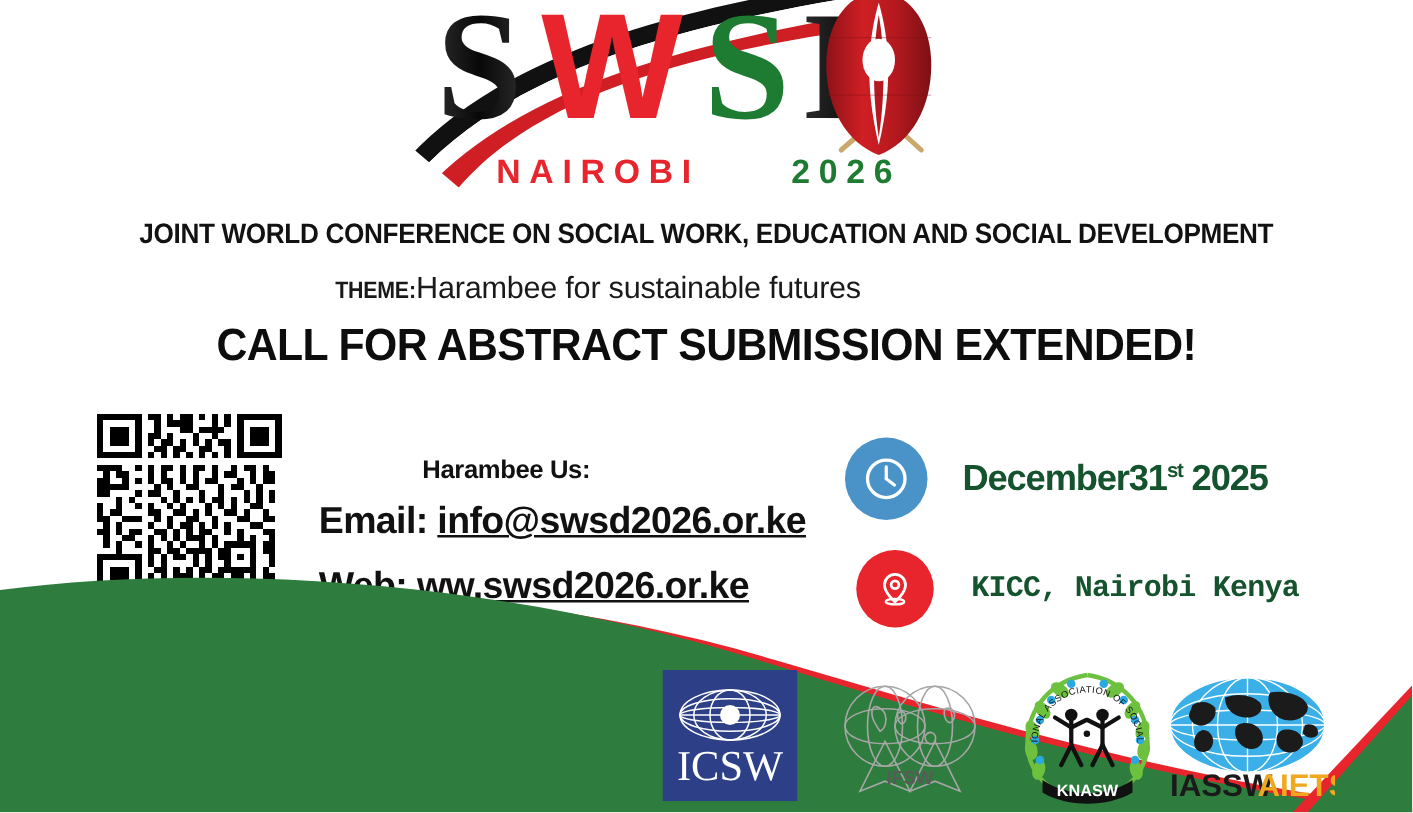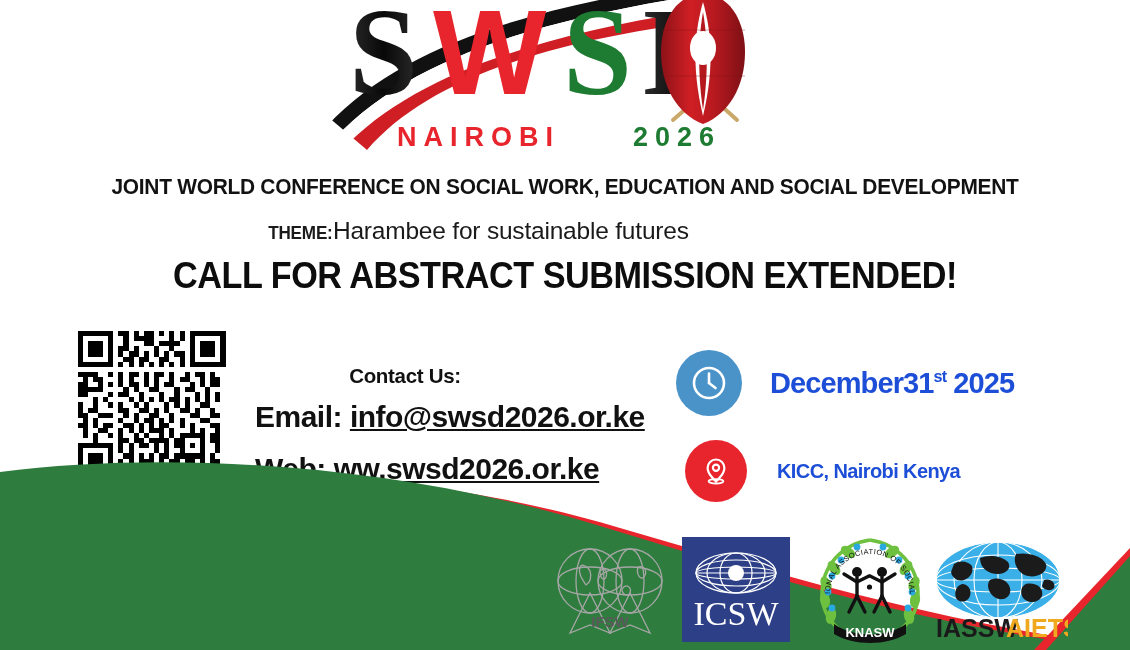--- a/index.html
+++ b/index.html
@@ -137,25 +137,25 @@
     display: flex;
     align-items: center;
     justify-content: center;
     flex: 0 0 auto;
   }
   .badge.clock { width: 66px; height: 66px; background: #4a93c9; }
   .badge.pin   { width: 62px; height: 62px; background: #e8252c; margin-left: 3px; }
 
   .info-text {
     font-weight: bold;
-    color: #1d4ed8;
+    color: #14532d;
     white-space: nowrap;
   }
   .info-text.date-text { font-size: 29px; letter-spacing: -0.9px; margin-left: 28px; }
-  .info-text.place-text { font-size: 20px; letter-spacing: -0.6px; margin-left: 30px; }
+  .info-text.place-text { font-size: 24px; letter-spacing: -0.6px; margin-left: 30px; font-family: Liberation Mono, monospace; }
   .sup { font-size: 0.56em; vertical-align: super; }
 
   
   .logos-row {
     position: absolute;
     left: 520px; top: 532px;
     width: 600px; height: 118px;
     display: flex;
     align-items: center;
   }
@@ -430,21 +430,21 @@
           <rect x="13" y="28" width="1" height="1"></rect>
         <rect x="16" y="28" width="1" height="1"></rect>
           <rect x="18" y="28" width="2" height="1"></rect>
         <rect x="22" y="28" width="1" height="1"></rect>
           <rect x="25" y="28" width="2" height="1"></rect>
       </g>
     </svg>
   </div>
 
   <div class="contact-block">
-    <div class="contact-heading">Contact Us:</div>
+    <div class="contact-heading">Harambee Us:</div>
     <div class="contact-row row-email">
       <span class="lbl">Email:</span>
       <span class="val">info@swsd2026.or.ke</span>
     </div>
     <div class="contact-row row-web">
       <span class="lbl">Web:</span>
       <span class="val">ww.swsd2026.or.ke</span>
     </div>
   </div>
 
@@ -478,54 +478,54 @@
   </div>
 
   <div class="corner-layer">
     <svg width="130" height="110" viewBox="0 0 130 110" preserveAspectRatio="none">
       <path d="M130 8 L 130 110 L 34 110 Z" fill="#e8252c"></path>
       <path d="M130 16 L 130 110 L 46 110 Z" fill="#2e7d3e"></path>
     </svg>
   </div>
 
   <div class="logos-row">
+
+    <div class="plogo icsw">
+      <svg width="108" height="105" viewBox="0 0 108 105">
+        <rect x="0" y="0" width="108" height="105" fill="#2c3f87"></rect>
+        <g fill="none" stroke="#ffffff" stroke-width="1.2">
+          <ellipse cx="54" cy="36" rx="40" ry="20"></ellipse>
+          <ellipse cx="54" cy="36" rx="40" ry="13"></ellipse>
+          <ellipse cx="54" cy="36" rx="40" ry="6"></ellipse>
+          <ellipse cx="54" cy="36" rx="29" ry="20"></ellipse>
+          <ellipse cx="54" cy="36" rx="16" ry="20"></ellipse>
+          <line x1="14" y1="36" x2="94" y2="36"></line>
+        </g>
+        <circle cx="54" cy="36" r="8" fill="#ffffff"></circle>
+        <text x="54" y="88" text-anchor="middle" font-family="Liberation Serif, serif" font-size="34" fill="#ffffff">ICSW</text>
+      </svg>
+    </div>
 
     <div class="plogo ifsw">
       <svg width="126" height="104" viewBox="0 0 126 104">
         <g fill="none" stroke="#a6a6a6" stroke-width="1.3">
           <ellipse cx="44" cy="44" rx="32" ry="32"></ellipse>
           <ellipse cx="44" cy="44" rx="32" ry="14"></ellipse>
           <ellipse cx="44" cy="44" rx="14" ry="32"></ellipse>
           <ellipse cx="84" cy="44" rx="32" ry="32"></ellipse>
           <ellipse cx="84" cy="44" rx="32" ry="14"></ellipse>
           <ellipse cx="84" cy="44" rx="14" ry="32"></ellipse>
           <path d="M40 48 C 36 42, 32 36, 34 30 C 36 26, 42 30, 44 34 C 46 40, 44 46, 40 48 Z"></path>
           <path d="M54 34 C 58 30, 62 34, 60 40 C 58 44, 54 42, 54 34 Z"></path>
           <path d="M92 30 C 98 28, 102 34, 98 40 C 94 44, 90 36, 92 30 Z"></path>
           <path d="M76 52 C 80 46, 86 50, 84 56 C 82 60, 76 58, 76 52 Z"></path>
           <path d="M44 56 L 24 96 L 44 88 L 64 96 Z"></path>
           <path d="M84 56 L 64 96 L 84 88 L 104 96 Z"></path>
         </g>
         <text x="64" y="90" text-anchor="middle" font-family="Liberation Sans, sans-serif" font-weight="bold" font-size="15" fill="#5a5a5a">IFSW</text>
-      </svg>
-    </div>
-
-    <div class="plogo icsw">
-      <svg width="108" height="105" viewBox="0 0 108 105">
-        <rect x="0" y="0" width="108" height="105" fill="#2c3f87"></rect>
-        <g fill="none" stroke="#ffffff" stroke-width="1.2">
-          <ellipse cx="54" cy="36" rx="40" ry="20"></ellipse>
-          <ellipse cx="54" cy="36" rx="40" ry="13"></ellipse>
-          <ellipse cx="54" cy="36" rx="40" ry="6"></ellipse>
-          <ellipse cx="54" cy="36" rx="29" ry="20"></ellipse>
-          <ellipse cx="54" cy="36" rx="16" ry="20"></ellipse>
-          <line x1="14" y1="36" x2="94" y2="36"></line>
-        </g>
-        <circle cx="54" cy="36" r="8" fill="#ffffff"></circle>
-        <text x="54" y="88" text-anchor="middle" font-family="Liberation Serif, serif" font-size="34" fill="#ffffff">ICSW</text>
       </svg>
     </div>
 
     <div class="plogo knasw">
       <svg width="116" height="114" viewBox="0 0 116 114">
         <defs>
           <path id="knaswArc" d="M18 62 A 40 40 0 0 1 98 62"></path>
         </defs>
 
         <g>

